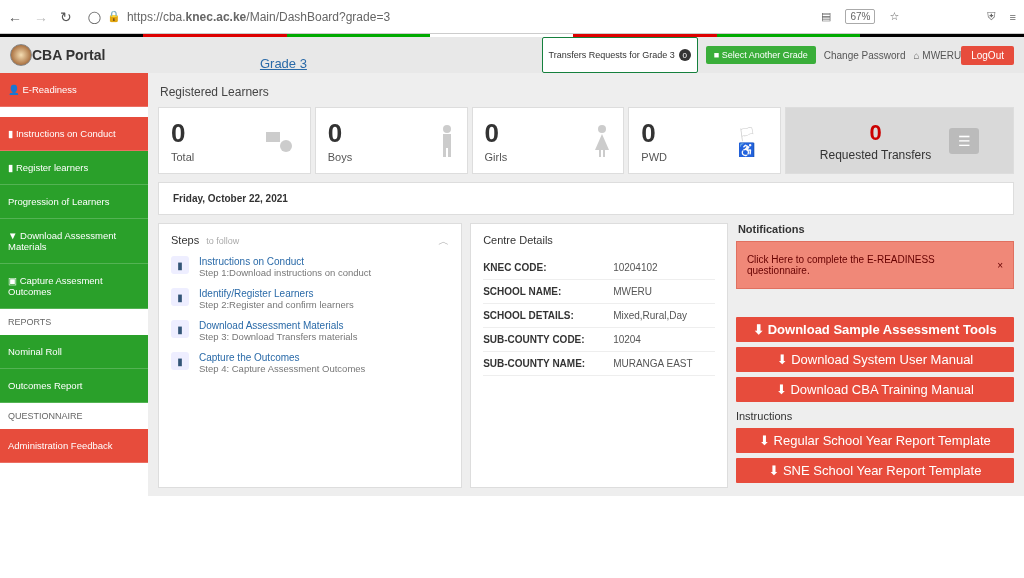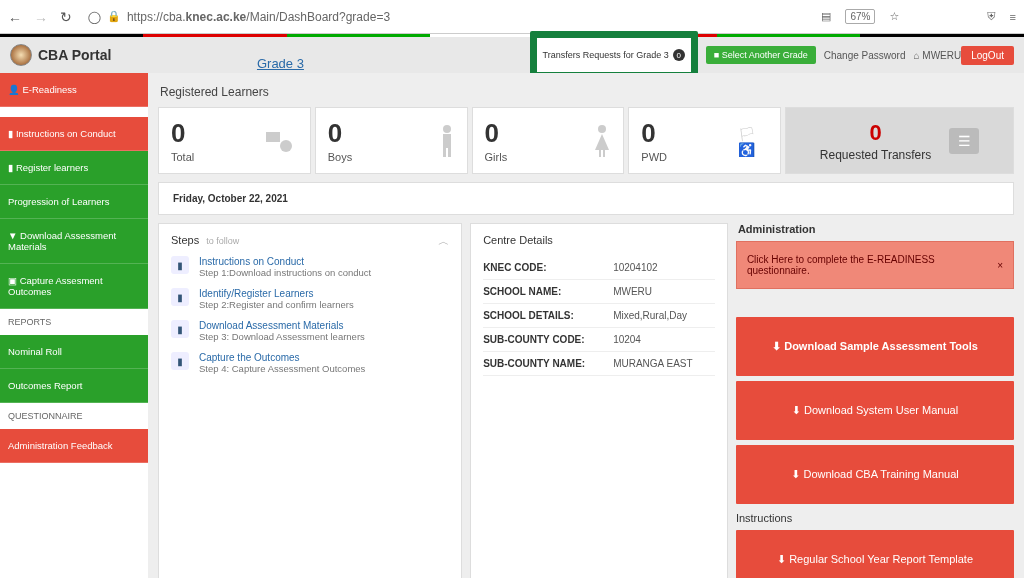--- a/index.html
+++ b/index.html
@@ -9,25 +9,25 @@
   .nav-btns { display: flex; gap: 12px; align-items: center; color: #555; }
   .nav-btns span { cursor: pointer; font-size: 14px; }
   .url-bar { flex: 1; display: flex; align-items: center; gap: 6px; padding: 0 6px; color: #666; font-size: 12px; }
   .url-bar .lock { font-size: 11px; }
   .br-right { display: flex; align-items: center; gap: 14px; color: #666; }
   .zoom-box { border: 1px solid #aaa; padding: 1px 4px; font-size: 10px; border-radius: 2px; }
   
   .rainbow { height: 3px; background: linear-gradient(to right,#000 0 14%,#d00 14% 28%,#0a0 28% 42%,#fff 42% 56%,#d00 56% 70%,#0a0 70% 84%,#000 84% 100%); }
   
   .topbar { height: 36px; background: #e8e8e8; display: flex; align-items: center; padding: 0 10px; }
-  .logo-wrap { display: flex; align-items: center; gap: 6px; font-weight: bold; font-size: 14px; }
+  .logo-wrap { display: flex; align-items: center; font-weight: bold; font-size: 14px; }
   .logo { width: 22px; height: 22px; border-radius: 50%; background: radial-gradient(circle,#f5deb3,#8b4513); border:1px solid #888; }
   .top-links { margin-left: auto; display: flex; align-items: center; gap: 8px; }
   .grade-link { color: #2a6aa8; text-decoration: underline; font-size: 13px; margin-right: 80px; }
-  .pill { border:7px solid #15803d; background:#fff; padding:11px 6px; font-size:9px; border-radius:2px; display:flex; align-items:center; gap:4px; }
+  .pill { border:1px solid #15803d; background:#fff; padding:11px 6px; font-size:9px; border-radius:2px; display:flex; align-items:center; gap:4px; }
   .badge { background:#333; color:#fff; border-radius:50%; width:12px; height:12px; display:inline-flex; align-items:center; justify-content:center; font-size:8px; }
   .btn-green { background:#3aae3a; color:#fff; padding:4px 8px; font-size:9px; border-radius:2px; }
   .top-text { font-size:10px; color:#555; }
   .logout { background:#e74c3c; color:#fff; padding:4px 10px; font-size:10px; border-radius:2px; margin-left:auto; }
   .home-ic { font-size:10px; }
   
   .layout { display:flex; }
   .sidebar { width:148px; background:#fff; }
   .side-item { padding:11px 8px; font-size:9.5px; color:#fff; cursor:pointer; border-bottom:1px solid rgba(255,255,255,.2); }
   .side-red { background:#e74c3c; }
@@ -63,21 +63,21 @@
   .step-t { color:#2a6aa8; }
   .step-d { color:#777; font-size:9.5px; }
   
   .col-centre { flex:1; }
   .kv { display:flex; font-size:10px; padding:6px 0; border-bottom:1px solid #eee; }
   .kv .k { width:130px; font-weight:bold; color:#333; }
   .kv .v { color:#555; }
   
   .col-notif { flex:1.2; }
   .notif-box { background:#f08878; color:#600; padding:12px 10px; font-size:10px; display:flex; justify-content:center; align-items:center; margin-bottom:28px; border:1px solid #e07060; }
-  .dl-btn { background:#e74c3c; color:#fff; padding:23px 10px; font-size:11px; text-align:center; margin-bottom:5px; border-radius:1px; cursor:pointer; }
+  .dl-btn { background:#e74c3c; color:#fff; padding:5px 10px; font-size:13px; text-align:center; margin-bottom:5px; border-radius:1px; cursor:pointer; }
   .dl-btn.bold { font-weight:bold; }
   .instr-head { font-size:11px; color:#333; margin:8px 0 6px; }
   
   svg { display:inline-block; vertical-align:middle; }
 </style>
 </head>
 <body>
 
 <div class="browser-bar">
   <div class="nav-btns">
@@ -219,21 +219,21 @@
             <div class="step-ic">▮</div>
             <div>
               <div class="step-t">Identify/Register Learners</div>
               <div class="step-d">Step 2:Register and confirm learners</div>
             </div>
           </div>
         <div class="step">
             <div class="step-ic">▮</div>
             <div>
               <div class="step-t">Download Assessment Materials</div>
-              <div class="step-d">Step 3: Download Assessment learners</div>
+              <div class="step-d">Step 3: Download Transfers materials</div>
             </div>
           </div>
         <div class="step">
             <div class="step-ic">▮</div>
             <div>
               <div class="step-t">Capture the Outcomes</div>
               <div class="step-d">Step 4: Capture Assessment Outcomes</div>
             </div>
           </div>
       </div>
@@ -256,21 +256,21 @@
             <div class="k">SUB-COUNTY CODE:</div>
             <div class="v">10204</div>
           </div>
         <div class="kv">
             <div class="k">SUB-COUNTY NAME:</div>
             <div class="v">MURANGA EAST</div>
           </div>
       </div>
 
       <div class="col-notif">
-        <h4 style="font-size:11px; margin:0 0 6px 2px;">Administration</h4>
+        <h4 style="font-size:11px; margin:0 0 6px 2px;">Notifications</h4>
         <div class="notif-box">
           <span>Click Here to complete the E-READINESS questionnaire.</span>
           <span>×</span>
         </div>
         <div class="dl-btn bold"><span>⬇ </span><span>Download Sample Assessment Tools</span></div>
         <div class="dl-btn"><span>⬇ </span><span>Download System User Manual</span></div>
         <div class="dl-btn"><span>⬇ </span><span>Download CBA Training Manual</span></div>
         <div class="instr-head">Instructions</div>
         <div class="dl-btn"><span>⬇ </span><span>Regular School Year Report Template</span></div>
         <div class="dl-btn"><span>⬇ </span><span>SNE School Year Report Template</span></div>

